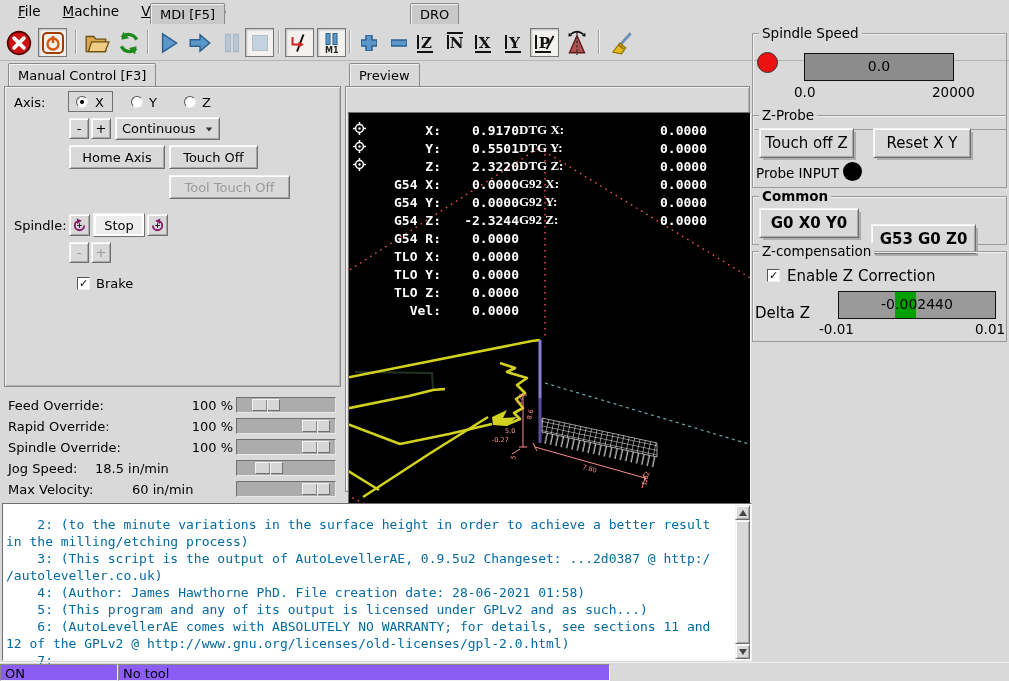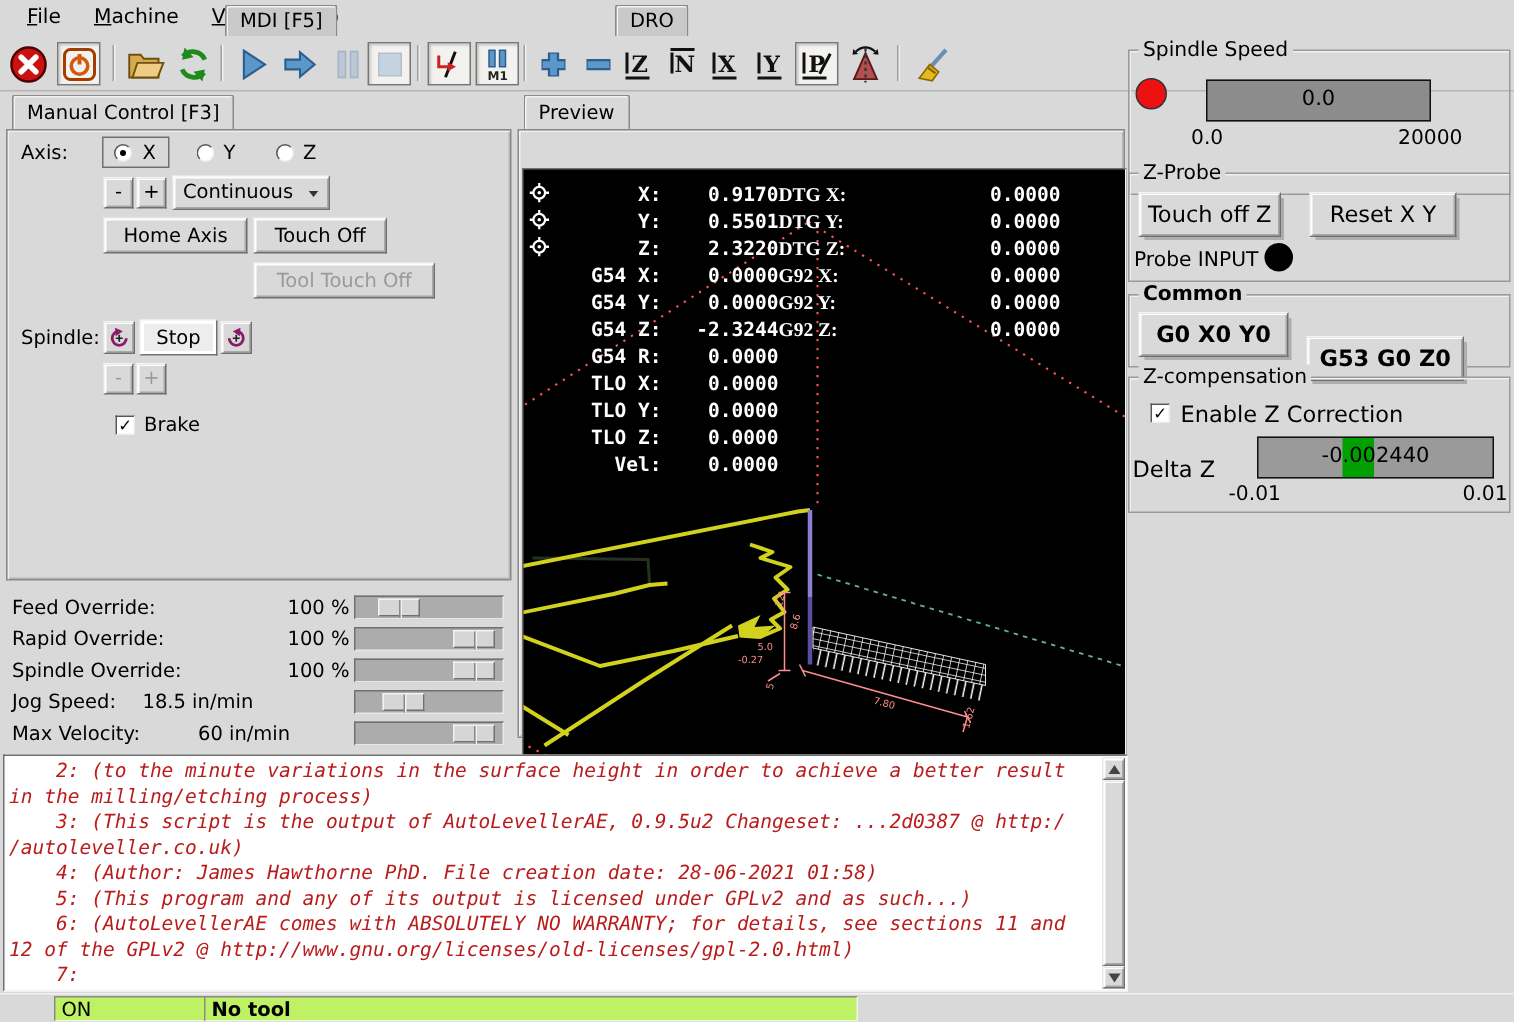--- a/index.html
+++ b/index.html
@@ -68,31 +68,31 @@
   .group { position:absolute; border:1px solid #9a9a9a; box-shadow:inset 1px 1px 0 #f0f0f0; }
   .group-title { position:absolute; top:-9px; left:6px; background:#d9d9d9; padding:0 3px; font-size:13.5px; }
   .led { position:absolute; border-radius:50%; }
   .hbar { position:absolute; background:#8c8c8c; border:1px solid #111; }
   .hbar .txt { position:absolute; left:0; right:0; top:4px; text-align:center; font-size:14px; }
   .rp-btn { position:absolute; font-size:15px; }
   .scale-lbl { position:absolute; font-size:13.5px; }
 
   
   #log { left:2px; top:503px; width:750px; height:158px; background:#fff; border:1px solid; border-color:#6f6f6f #f4f4f4 #f4f4f4 #6f6f6f; }
-  #log-lines { position:absolute; left:3px; top:2px; font-family:"DejaVu Sans Mono",monospace; font-size:13px; line-height:17px; white-space:pre; color:#b91c1c;font-style:italic; }
+  #log-lines { position:absolute; left:3px; top:12px; font-family:"DejaVu Sans Mono",monospace; font-size:13px; line-height:17px; white-space:pre; color:#0369a1; }
   .sb { position:absolute; right:1px; top:1px; width:15px; bottom:1px; background:#c8c8c8; }
   .sb-btn { position:absolute; left:0; width:15px; height:15px; display:flex; align-items:center; justify-content:center; }
   .sb-thumb { position:absolute; left:0; top:15px; bottom:15px; width:15px; }
   .arr { width:0; height:0; border-left:4px solid transparent; border-right:4px solid transparent; }
   .arr.up { border-bottom:6px solid #444; }
   .arr.down { border-top:6px solid #444; }
 
   
   #statusbar { left:0; top:662px; width:1009px; height:19px; border-top:1px solid #f2f2f2; }
-  .status-cell { position:absolute; top:1px; height:17px; padding:1px 0 0 4px; border:1px solid; border-color:#8a8a8a #f2f2f2 #f2f2f2 #8a8a8a; font-size:13px; background:#bef264; overflow:hidden;margin-left:36px; }
+  .status-cell { position:absolute; top:1px; height:17px; padding:1px 0 0 4px; border:1px solid; border-color:#8a8a8a #f2f2f2 #f2f2f2 #8a8a8a; font-size:13px; background:#8b5cf6; overflow:hidden; }
 </style>
 </head>
 <body>
 
 <div id="menubar" class="abs">
     <div class="menu-item"><u>F</u>ile</div>
     <div class="menu-item"><u>M</u>achine</div>
     <div class="menu-item"><u>V</u>iew</div>
     <div class="menu-item"><u>H</u>elp</div>
   </div>
@@ -543,14 +543,14 @@
       </div>
     <div class="sb-thumb raised"></div>
     <div class="sb-btn raised" style="bottom:0; top:auto;">
         <span class="arr down"></span>
       </div>
   </div>
 </div>
 
 <div id="statusbar" class="abs">
   <div class="status-cell" style="left:0; width:118px;">ON</div>
-  <div class="status-cell" style="left:100px; width:436px;font-weight:bold;">No tool</div>
+  <div class="status-cell" style="left:118px; width:492px;">No tool</div>
 </div>
 
 </body></html>

